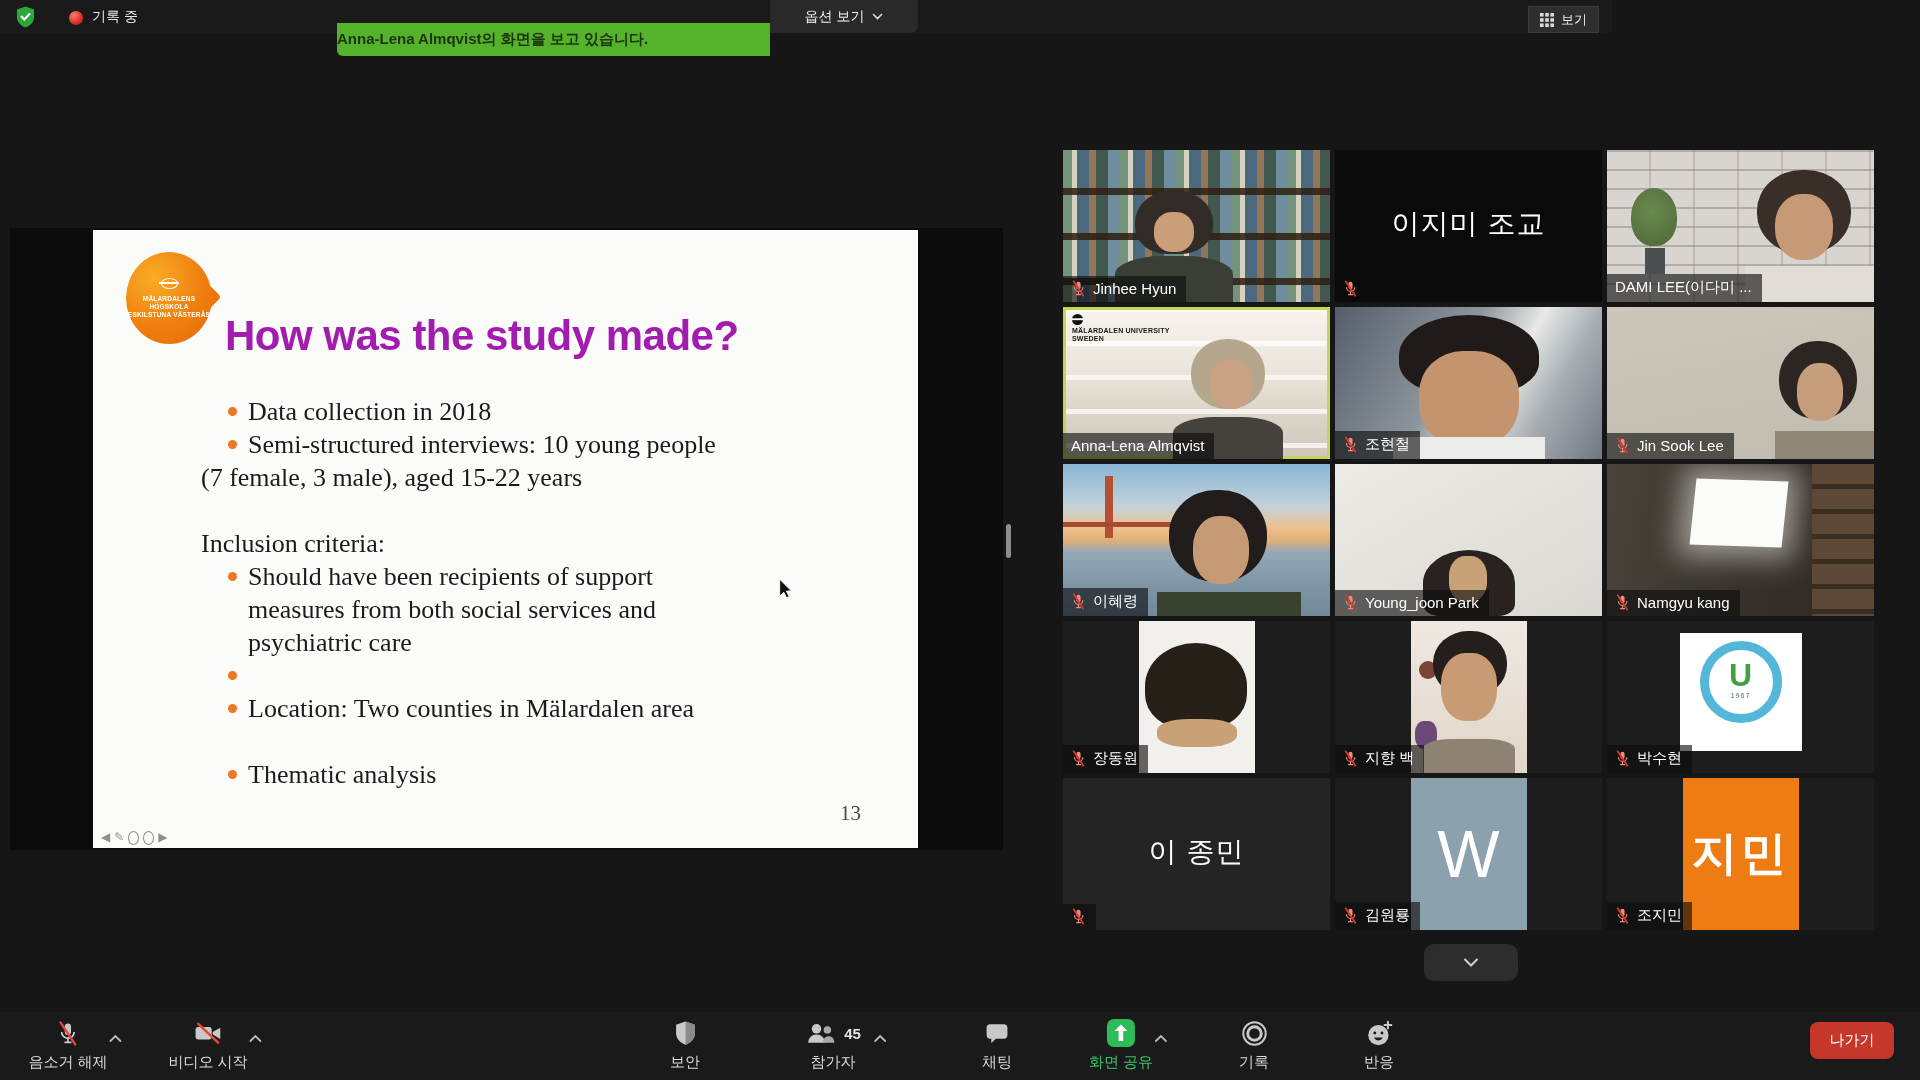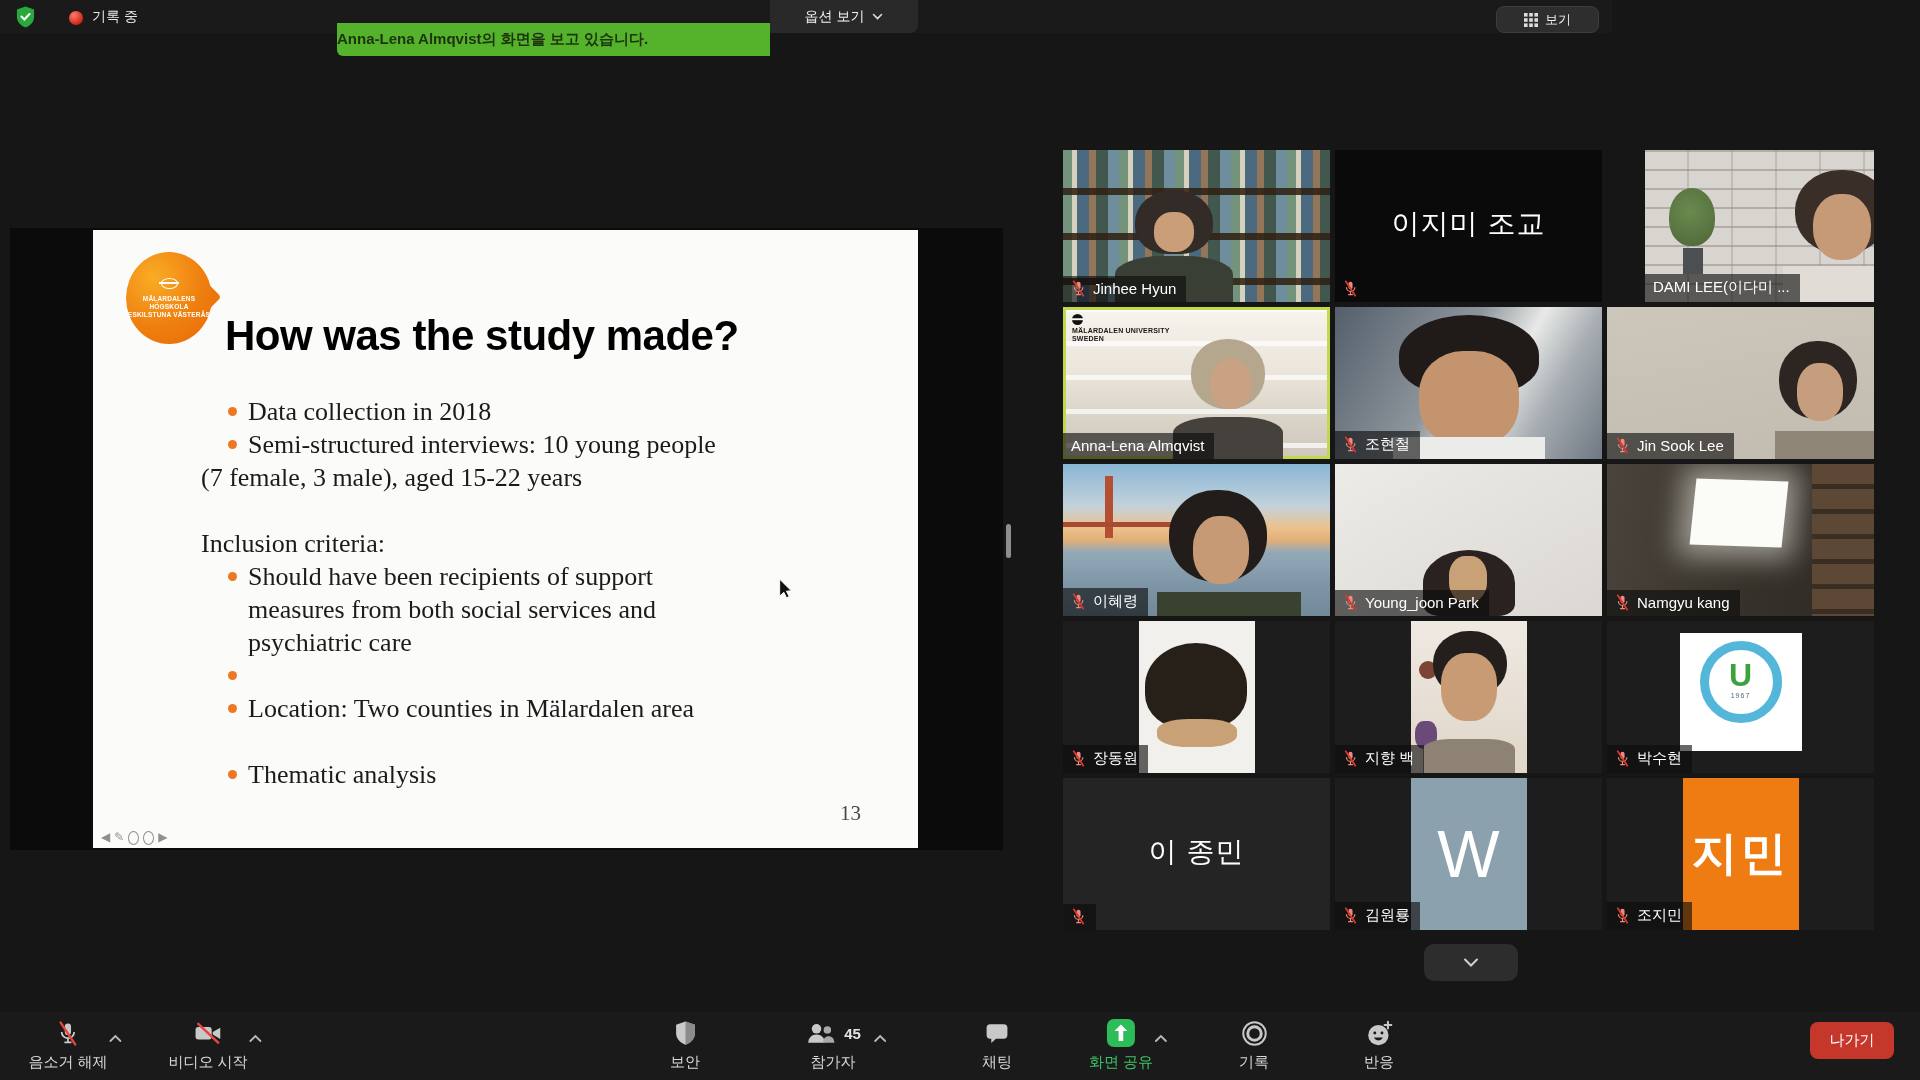--- a/index.html
+++ b/index.html
@@ -12,38 +12,38 @@
   .shield-badge { position:absolute; left:15px; top:5px; }
   .rec-dot { position:absolute; left:69px; top:11px; width:14px; height:14px; border-radius:50%;
              background:radial-gradient(circle at 35% 30%, #ff7a6b, #d2271b 70%); }
   .rec-label { position:absolute; left:92px; top:8px; font-size:14px; color:#e9e9e9; }
   .banner { position:absolute; left:337px; top:0; height:33px; width:433px; background:#54b32a;
             display:flex; align-items:center; border-radius:0 0 0 6px;margin-top:23px; }
   .banner span { font-size:15px; font-weight:700; color:#1e3310; }
   .options-btn { position:absolute; left:770px; top:0; height:33px; width:148px; background:#292929;
                  display:flex; align-items:center; justify-content:center; gap:8px;
                  color:#f0f0f0; font-size:14px; border-radius:0 0 8px 0; cursor:pointer; }
-  .view-btn { position:absolute; right:13px; top:6px; height:27px; padding:0 27px; background:#2e2e2e;
-              border:1px solid #3d3d3d; border-radius:8px; display:flex; align-items:center; gap:7px;
+  .view-btn { position:absolute; right:13px; top:6px; height:27px; padding:0 11px; background:#2e2e2e;
+              border:1px solid #3d3d3d; border-radius:0; display:flex; align-items:center; gap:7px;
               color:#eee; font-size:13px; cursor:pointer; }
 
   
   .screen-back { position:absolute; left:10px; top:228px; width:993px; height:622px; background:#0b0b0b; }
   .slide { position:absolute; left:83px; top:2px; width:825px; height:618px; background:#fbfbfa; }
   .slide-logo { position:absolute; left:33px; top:22px; width:86px; height:92px; }
   .logo-tail { position:absolute; right:-4px; top:32px; width:26px; height:26px; background:#ec7408;
                transform:rotate(45deg); border-radius:4px; }
   .logo-bubble { position:absolute; left:0; top:0; width:86px; height:92px; border-radius:50%;
                  background:radial-gradient(circle at 32% 28%, #f9ad25, #ef7f10 55%, #e96a06); }
   .logo-mark { position:absolute; left:35px; top:26px; width:17px; height:11px; border:1.6px solid #fff;
                border-radius:50%; }
   .logo-mark::after { content:""; position:absolute; left:-3px; top:3.2px; width:20px; height:1.6px; background:#fff; }
   .logo-text { position:absolute; left:0; top:43px; width:86px; text-align:center; color:#fff;
                font-size:6.5px; font-weight:700; line-height:8px; letter-spacing:.2px; }
-  .slide-title { position:absolute; left:132px; top:82px; font-size:42px; font-weight:700; color:#000000;
+  .slide-title { position:absolute; left:132px; top:82px; font-size:42px; font-weight:700; color:#a21caf;
                  letter-spacing:-.5px;text-align:center; }
   #slide-lines { position:absolute; left:0; top:165px; width:760px;
                  font-family:"Liberation Serif","DejaVu Serif",serif; font-size:26px; color:#1b1b1b;padding-left:8px; }
   .line { position:relative; padding-left:147px; line-height:33px; max-width:625px; }
   .line.no-bullet { padding-left:100px; }
   .line.gap { margin-top:33px; }
   .line .dot { position:absolute; left:127px; top:12px; width:9px; height:9px; border-radius:50%; background:#ee7722; }
   .page-num { position:absolute; right:57px; bottom:22px; font-family:"Liberation Serif","DejaVu Serif",serif;
               font-size:21px; color:#4a4a4a; }
   .slide-tools { position:absolute; left:8px; bottom:4px; display:flex; gap:4px; align-items:center;
@@ -74,21 +74,21 @@
       repeating-linear-gradient(90deg,#74937d 0 9px,#d7d2bd 9px 14px,#4b6a80 14px 26px,#93755a 26px 33px,#42584f 33px 45px,#6e8e9d 45px 56px); }
   .v-bookshelf .hair { display:block; left:72px; top:40px; width:78px; height:64px; background:#332b27; border-radius:50% 50% 42% 42%; }
   .v-bookshelf .head { display:block; left:91px; top:62px; width:40px; height:40px; background:#c99e79; border-radius:45%; }
   .v-bookshelf .torso { display:block; left:52px; top:106px; width:118px; height:46px; background:#3a3f35; border-radius:40% 40% 0 0; }
 
   .v-text-dark { background:#0a0a0a; }
   .v-text-light { background:#242424; }
 
   .v-brick { background:
       repeating-linear-gradient(0deg, rgba(150,140,130,0) 0 17px, rgba(150,140,130,.55) 17px 19px),
-      repeating-linear-gradient(90deg, rgba(150,140,130,0) 0 42px, rgba(150,140,130,.35) 42px 44px), #d8d4cf; margin-left: 38px; }
+      repeating-linear-gradient(90deg, rgba(150,140,130,0) 0 42px, rgba(150,140,130,.35) 42px 44px), #d8d4cf; }
   .v-brick .prop { display:block; left:24px; top:38px; width:46px; height:58px; background:radial-gradient(circle at 45% 40%, #6a8a4e, #4d6638); border-radius:50% 50% 45% 45%; }
   .v-brick .prop2 { display:block; left:38px; top:98px; width:20px; height:26px; background:#4c4f52; }
   .v-brick .hair { display:block; left:150px; top:20px; width:94px; height:84px; background:#3a2e29; border-radius:48%; }
   .v-brick .head { display:block; left:168px; top:44px; width:58px; height:66px; background:#c69a77; border-radius:46%; }
   .v-brick .torso { display:block; left:138px; top:116px; width:129px; height:36px; background:#e2dcd6; }
 
   .v-atrium { background:
       repeating-linear-gradient(180deg, rgba(255,255,255,.7) 0 5px, rgba(255,255,255,0) 5px 34px),
       linear-gradient(180deg,#f7f4ee,#ece6dc 40%,#d9d2c6 75%,#cfc7bb); }
   .v-atrium .hair { display:block; left:128px; top:32px; width:74px; height:70px; background:#b5a78d; border-radius:48%; }

